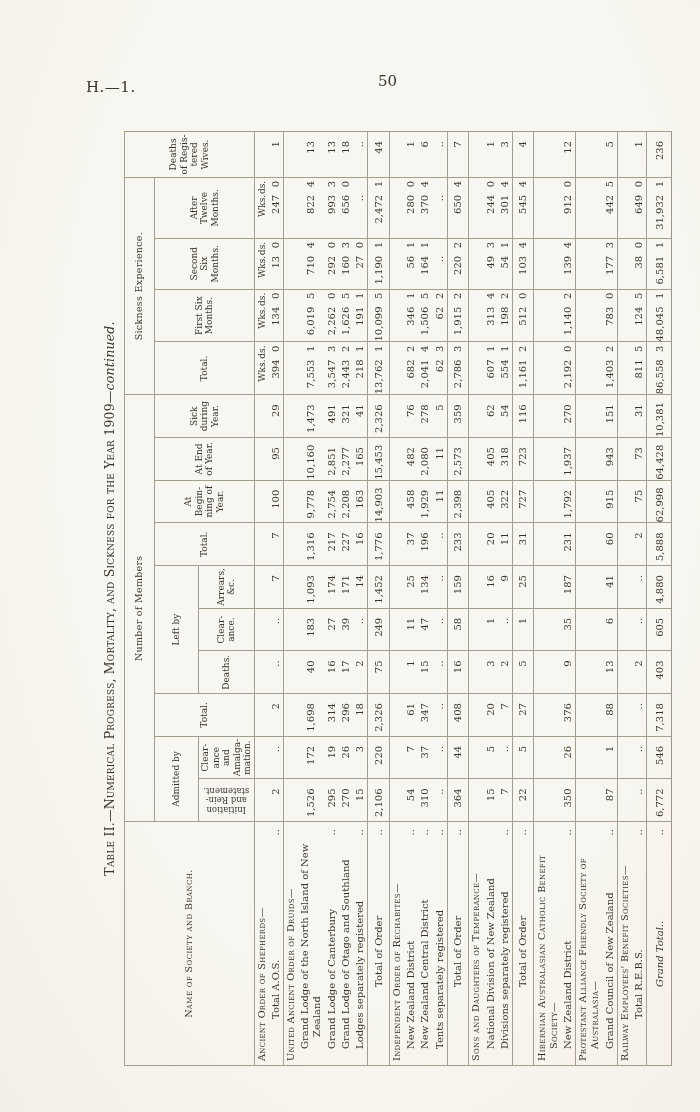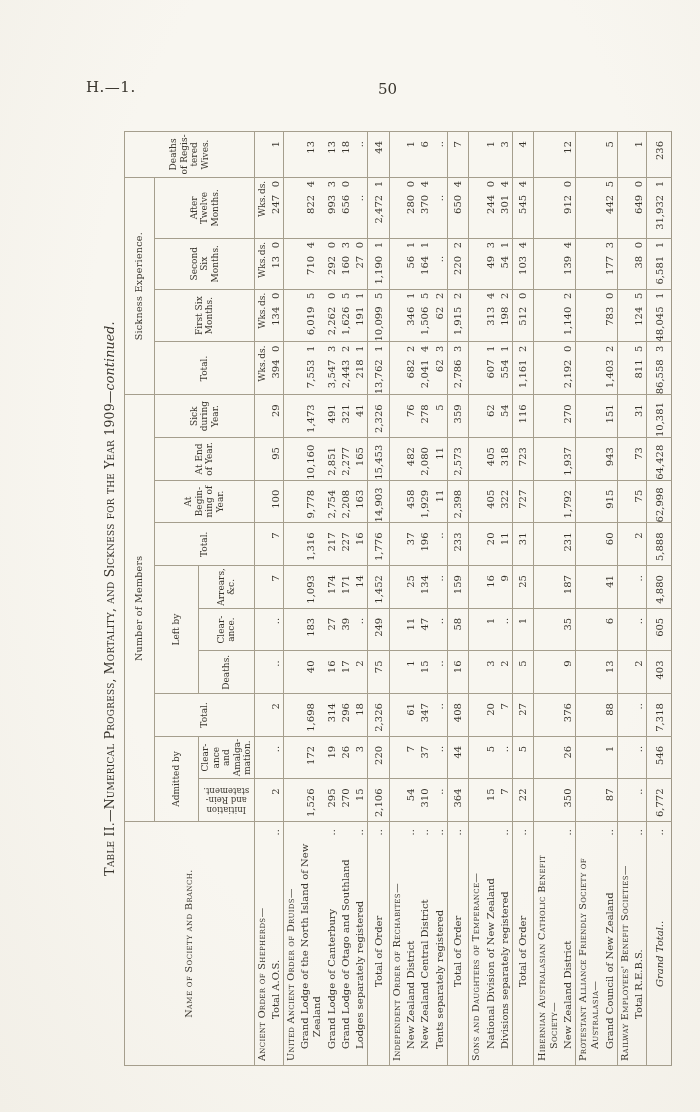--- a/index.html
+++ b/index.html
@@ -3,21 +3,21 @@
 <meta charset="utf-8">
 <style>
   html,body { margin:0; padding:0; background:#e8e6df; }
   .sheet {
     position:relative; width:700px; height:1112px; margin:0 auto;
     background: radial-gradient(ellipse at 52% 38%, #f8f6f0 55%, #f2efe7 100%);
     font-family:"DejaVu Serif","Liberation Serif",serif;
     color:#38342c; overflow:hidden;padding-left:30px;
   }
   .doc-ref { position:absolute; left:86px; top:78px; font-size:15px; letter-spacing:.5px; }
-  .page-num { position:absolute; left:378px; top:80px; font-size:15px; }
+  .page-num { position:absolute; left:378px; top:72px; font-size:15px; }
 
   
   .rot-wrap {
     position:absolute; left:100px; top:1066px;
     width:935px; height:582px;
     transform:rotate(-90deg); transform-origin:0 0;
   }
   .tbl-title { text-align:center; font-size:12.5px; letter-spacing:.2px; margin:2px 0 7px 0; white-space:nowrap; }
   .tbl-title .sc { font-variant:small-caps; }
   .tbl-title .cont { font-style:italic; }

